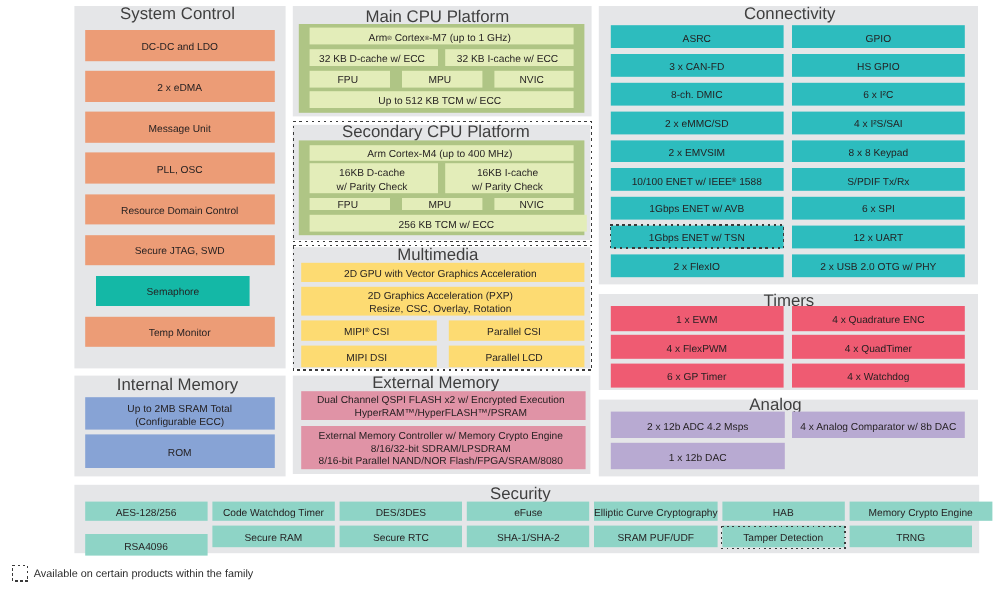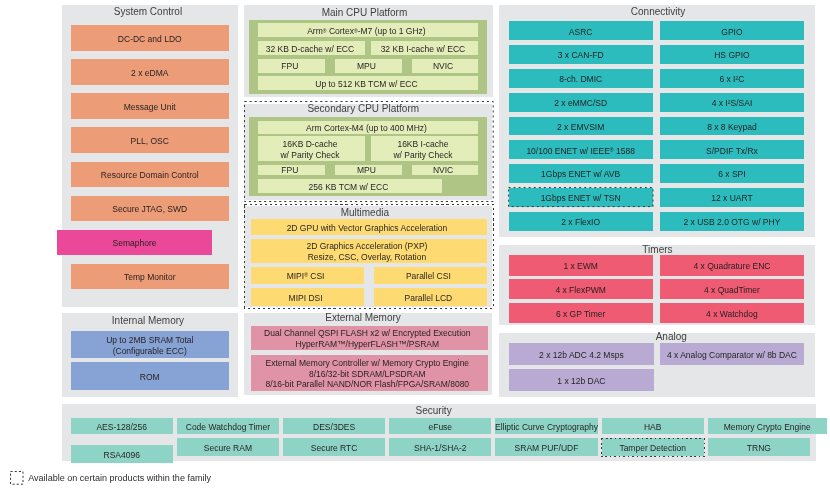--- a/index.html
+++ b/index.html
@@ -1,21 +1,21 @@
 <!DOCTYPE html>
 <html><head>
 <meta charset="utf-8">
 <style>
 html,body{margin:0;padding:0;background:#fff;}
 body{width:830px;height:496px;font-family:"Liberation Sans",sans-serif;overflow:hidden;
      -webkit-font-smoothing:antialiased;}
 .stage{position:relative;width:830px;height:496px;background:#fff;}
 .panel{position:absolute;background:#e5e6e8;}
 .ptitle{position:absolute;display:flex;align-items:center;justify-content:center;
-        font-size:10px;color:#3f3f3f;white-space:pre;}
+        font-size:14px;color:#3f3f3f;white-space:pre;}
 .blk{position:absolute;display:flex;flex-direction:column;align-items:center;justify-content:center;
      text-align:center;font-size:8.5px;color:#231f20;line-height:1.235;box-sizing:border-box;
      white-space:pre;padding-top:2.0px;}
 .blk>span{display:block;white-space:pre;}
 .blkm{padding-right:3.9px;}
 .dashsvg{position:absolute;overflow:visible;pointer-events:none;}
 .legend{position:absolute;font-size:9.05px;color:#2d2d2d;white-space:pre;}
 sup{font-size:0.6em;vertical-align:baseline;position:relative;top:-0.33em;line-height:0;}
 </style>
 </head>
@@ -23,21 +23,21 @@
 
 <div class="stage">
 <div class="panel" style="left:61.5px;top:5.2px;width:176.5px;height:301.5px;"></div>
 <div class="ptitle" style="left:59.7px;top:4.4px;width:176.5px;height:14px;"><span>System Control</span></div>
 <div class="blk" style="left:71px;top:25.1px;width:157.5px;height:25.7px;background:#ec9c76;"><span>DC-DC and LDO</span></div>
 <div class="blk" style="left:71px;top:59.2px;width:157.5px;height:25.7px;background:#ec9c76;"><span>2 x eDMA</span></div>
 <div class="blk" style="left:71px;top:93.3px;width:157.5px;height:25.7px;background:#ec9c76;"><span>Message Unit</span></div>
 <div class="blk" style="left:71px;top:127.4px;width:157.5px;height:25.7px;background:#ec9c76;"><span>PLL, OSC</span></div>
 <div class="blk" style="left:71px;top:161.5px;width:157.5px;height:25.7px;background:#ec9c76;"><span>Resource Domain Control</span></div>
 <div class="blk" style="left:71px;top:195.6px;width:157.5px;height:25.7px;background:#ec9c76;"><span>Secure JTAG, SWD</span></div>
-<div class="blk" style="left:57px;top:229.7px;width:155px;height:25.7px;background:#ec4899;"><span>Semaphore</span></div>
+<div class="blk" style="left:80px;top:229.7px;width:128px;height:25.7px;background:#14b8a6;"><span>Semaphore</span></div>
 <div class="blk" style="left:71px;top:263.8px;width:157.5px;height:25.7px;background:#ec9c76;"><span>Temp Monitor</span></div>
 <div class="panel" style="left:61.5px;top:312.5px;width:176.5px;height:84.3px;"></div>
 <div class="ptitle" style="left:59.7px;top:313px;width:176.5px;height:14px;"><span>Internal Memory</span></div>
 <div class="blk" style="left:71px;top:331.1px;width:157.5px;height:26.9px;background:#87a3d5;"><span>Up to 2MB SRAM Total</span><span>(Configurable ECC)</span></div>
 <div class="blk" style="left:71px;top:361.8px;width:157.5px;height:28px;background:#87a3d5;"><span>ROM</span></div>
 <div class="panel" style="left:244px;top:5.2px;width:248.7px;height:91.6px;"></div>
 <div class="ptitle" style="left:240.1px;top:5.7px;width:248.7px;height:14px;"><span>Main CPU Platform</span></div>
 <div class="panel" style="left:249.2px;top:19.9px;width:238px;height:73.7px;background:#afc585;"></div>
 <div class="blk blkm" style="left:258.4px;top:23.4px;width:220px;height:14.05px;background:#e3edb9;"><span>Arm<sup>®</sup> Cortex<sup>®</sup>-M7 (up to 1 GHz)</span></div>
 <div class="blk blkm" style="left:258.4px;top:40.95px;width:107.05px;height:14.05px;background:#e3edb9;"><span>32 KB D-cache w/ ECC</span></div>
@@ -48,21 +48,21 @@
 <div class="blk blkm" style="left:258.4px;top:76.05px;width:220px;height:14.05px;background:#e3edb9;"><span>Up to 512 KB TCM w/ ECC</span></div>
 <div class="panel" style="left:244.4px;top:103.9px;width:247.7px;height:95.7px;"></div>
 <div class="ptitle" style="left:238.9px;top:101.9px;width:248.7px;height:14px;"><span>Secondary CPU Platform</span></div>
 <div class="panel" style="left:249.2px;top:117.2px;width:238px;height:79.3px;background:#afc585;"></div>
 <div class="blk blkm" style="left:258.4px;top:120.7px;width:220px;height:12.9px;background:#e3edb9;"><span>Arm Cortex-M4 (up to 400 MHz)</span></div>
 <div class="blk blkm" style="left:258.4px;top:136.4px;width:107.05px;height:24.7px;background:#e3edb9;"><span>16KB D-cache</span><span>w/ Parity Check</span></div>
 <div class="blk blkm" style="left:371.35px;top:136.4px;width:107.05px;height:24.7px;background:#e3edb9;"><span>16KB I-cache</span><span>w/ Parity Check</span></div>
 <div class="blk blkm" style="left:258.4px;top:164.6px;width:66.8px;height:10.2px;background:#e3edb9;"><span>FPU</span></div>
 <div class="blk blkm" style="left:335px;top:164.6px;width:66.8px;height:10.2px;background:#e3edb9;"><span>MPU</span></div>
 <div class="blk blkm" style="left:411.6px;top:164.6px;width:66.8px;height:10.2px;background:#e3edb9;"><span>NVIC</span></div>
-<div class="blk blkm" style="left:258.4px;top:179.3px;width:184px;height:13.5px;background:#e3edb9;"><span>256 KB TCM w/ ECC</span></div>
+<div class="blk blkm" style="left:258.4px;top:179.3px;width:231px;height:13.5px;background:#e3edb9;"><span>256 KB TCM w/ ECC</span></div>
 <svg class="dashsvg" style="left:243.5px;top:101.1px;width:249.7px;height:101px;" viewBox="0 0 249.7 101" preserveAspectRatio="none" xmlns="http://www.w3.org/2000/svg">
       <rect x="0.5" y="0.5" width="248.7" height="100" fill="none" stroke="#3a3a3a" stroke-width="1" stroke-dasharray="2.15 2.9" shape-rendering="crispEdges"></rect>
     </svg>
 <div class="panel" style="left:244.4px;top:206.2px;width:247.7px;height:100.7px;"></div>
 <div class="ptitle" style="left:240.5px;top:205.3px;width:248.7px;height:14px;"><span>Multimedia</span></div>
 <div class="blk blkm" style="left:251px;top:218.6px;width:235.8px;height:16.6px;background:#fddb72;"><span>2D GPU with Vector Graphics Acceleration</span></div>
 <div class="blk blkm" style="left:251px;top:238.6px;width:235.8px;height:24.7px;background:#fddb72;"><span>2D Graphics Acceleration (PXP)</span><span>Resize, CSC, Overlay, Rotation</span></div>
 <div class="blk blkm" style="left:251px;top:266.5px;width:113px;height:17.3px;background:#fddb72;"><span>MIPI<sup>®</sup> CSI</span></div>
 <div class="blk blkm" style="left:373.8px;top:266.5px;width:113px;height:17.3px;background:#fddb72;"><span>Parallel CSI</span></div>
 <div class="blk blkm" style="left:251px;top:288.4px;width:113px;height:17.3px;background:#fddb72;"><span>MIPI DSI</span></div>
@@ -99,21 +99,21 @@
     </svg>
 <div class="panel" style="left:498.5px;top:244.5px;width:316.5px;height:80.8px;"></div>
 <div class="ptitle" style="left:499.2px;top:242.5px;width:316.5px;height:14px;"><span>Timers</span></div>
 <div class="blk" style="left:508.5px;top:255.1px;width:144.3px;height:20.6px;background:#ef5b72;"><span>1 x EWM</span></div>
 <div class="blk" style="left:659.8px;top:255.1px;width:144.3px;height:20.6px;background:#ef5b72;"><span>4 x Quadrature ENC</span></div>
 <div class="blk" style="left:508.5px;top:278.85px;width:144.3px;height:20.6px;background:#ef5b72;text-align:right;"><span>4 x FlexPWM</span></div>
 <div class="blk" style="left:659.8px;top:278.85px;width:144.3px;height:20.6px;background:#ef5b72;align-items:center;"><span>4 x QuadTimer</span></div>
 <div class="blk" style="left:508.5px;top:302.6px;width:144.3px;height:20.6px;background:#ef5b72;"><span>6 x GP Timer</span></div>
 <div class="blk" style="left:659.8px;top:302.6px;width:144.3px;height:20.6px;background:#ef5b72;"><span>4 x Watchdog</span></div>
 <div class="panel" style="left:498.5px;top:332.5px;width:316.5px;height:64.3px;"></div>
-<div class="ptitle" style="left:513px;top:329.5px;width:316.5px;height:14px;"><span>Analog</span></div>
+<div class="ptitle" style="left:488px;top:329.5px;width:316.5px;height:14px;"><span>Analog</span></div>
 <div class="blk" style="left:508.5px;top:343.4px;width:145.8px;height:21.8px;background:#b8aad2;"><span>2 x 12b ADC 4.2 Msps</span></div>
 <div class="blk" style="left:508.5px;top:369.2px;width:145.8px;height:21.8px;background:#b8aad2;"><span>1 x 12b DAC</span></div>
 <div class="blk" style="left:659.8px;top:343.4px;width:144.3px;height:21.8px;background:#b8aad2;"><span>4 x Analog Comparator w/ 8b DAC</span></div>
 <div class="panel" style="left:61.7px;top:404px;width:754.8px;height:57px;"></div>
 <div class="ptitle" style="left:56.2px;top:403.6px;width:754.8px;height:14px;"><span>Security</span></div>
 <div class="blk" style="left:70.5px;top:417.9px;width:102.4px;height:16px;background:#8ed4c6;"><span>AES-128/256</span></div>
 <div class="blk" style="left:70.5px;top:445px;width:102.4px;height:18px;background:#8ed4c6;"><span>RSA4096</span></div>
 <div class="blk" style="left:176.7px;top:417.9px;width:102.4px;height:16px;background:#8ed4c6;"><span>Code Watchdog Timer</span></div>
 <div class="blk" style="left:176.7px;top:438.3px;width:102.4px;height:18.2px;background:#8ed4c6;"><span>Secure RAM</span></div>
 <div class="blk" style="left:282.9px;top:417.9px;width:102.4px;height:16px;background:#8ed4c6;"><span>DES/3DES</span></div>

